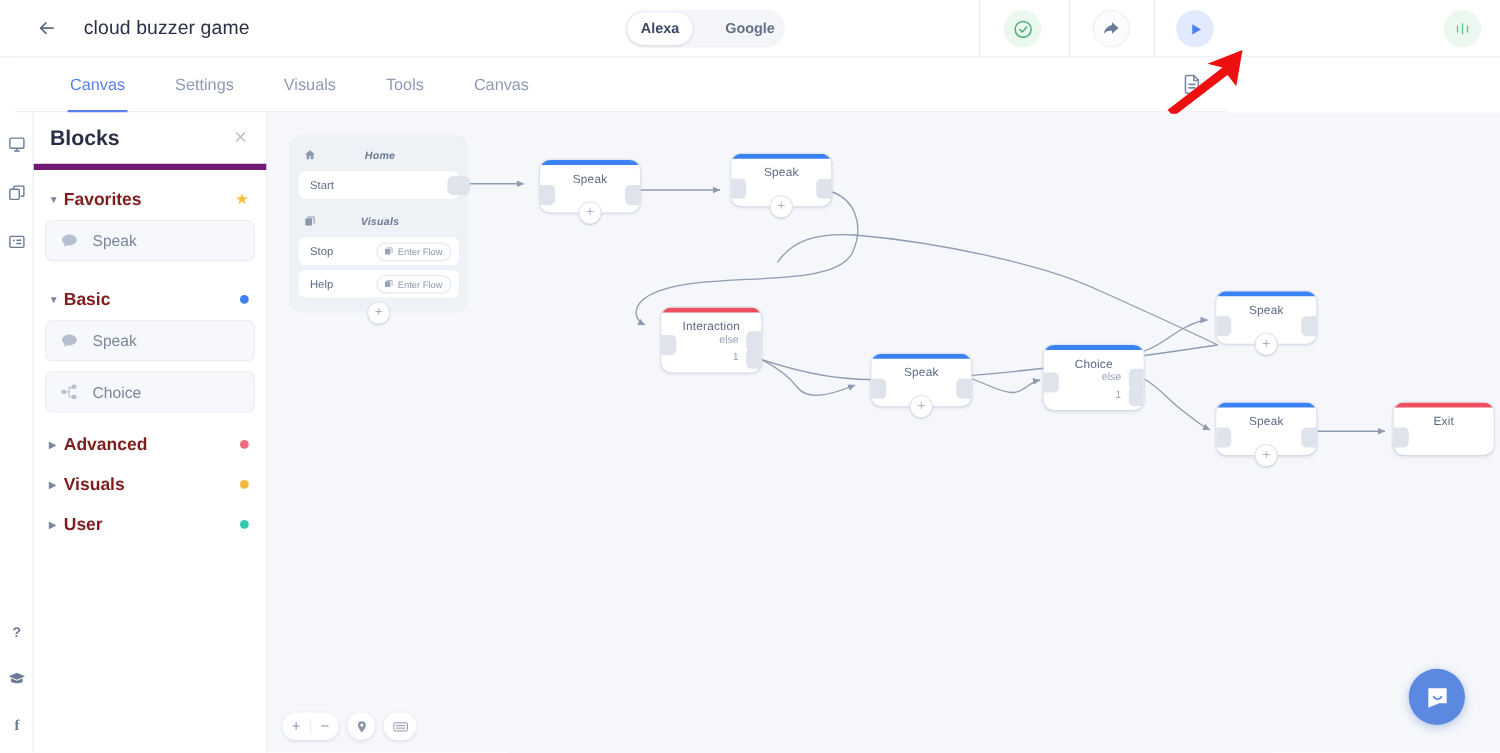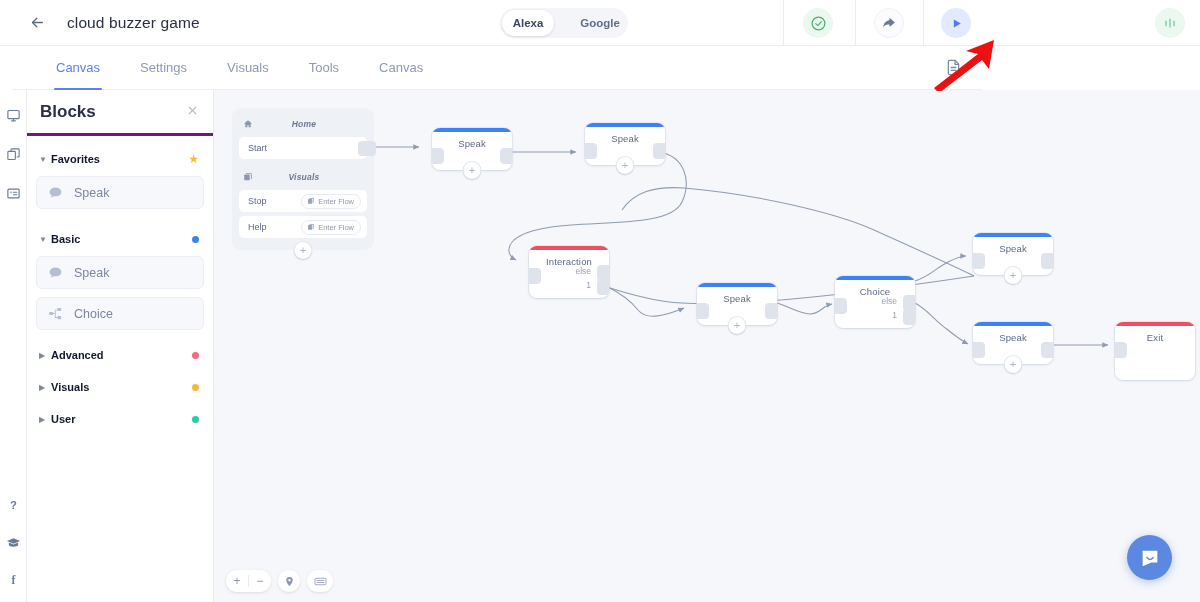--- a/index.html
+++ b/index.html
@@ -107,33 +107,33 @@
   .rail-top { position: absolute; top: 10px; left: 0; }
   .rail-bot { position: absolute; bottom: 8px; left: 0; }
 
   
   .panel {
     position: absolute; left: 27px; top: 90px; width: 187px; height: 512px;
     background: #ffffff; border-right: 1px solid #e8ebf1;
   }
   .panel-head {
     height: 46px; display: flex; align-items: center;
-    padding: 0 14px 0 13px; border-bottom: 3px solid #701a75;
+    padding: 0 14px 0 13px; border-bottom: 5px solid #701a75;
   }
   .panel-title { flex: 1; font-size: 17px; color: #2a2f45; font-weight: 700; }
   .panel-close { color: #b4bdcd; cursor: pointer; font-size: 15px; line-height: 1; }
   .panel-body { padding: 12px 9px 0 9px; }
   .grp-head {
     display: flex; align-items: center; height: 22px;
     padding: 0 5px 0 3px; margin-bottom: 6px; cursor: pointer;
   }
   .caret { width: 10px; font-size: 8px; color: #7b88a0; }
   .caret.down::before { content: "\25BC"; }
   .caret.right::before { content: "\25B6"; }
-  .grp-name { flex: 1; font-size: 11px; color: #0f172a; font-weight: 600; margin-left: 2px; }
+  .grp-name { flex: 1; font-size: 14px; color: #7f1d1d; font-weight: 600; margin-left: 2px; }
   .dot { width: 7px; height: 7px; border-radius: 50%; }
   .star { color: #f5bf35; font-size: 12px; }
   .block-item {
     height: 33px; border: 1px solid #eceef4; border-radius: 6px;
     background: #f7f8fb; display: flex; align-items: center;
     padding-left: 11px; margin-bottom: 8px; cursor: grab;
   }
   .block-item .bi-ico { width: 26px; color: #b6bfd0; display: flex; align-items: center; }
   .block-item .bi-lbl { font-size: 12.5px; color: #7c879c; }
   .grp-spacer { height: 11px; }
@@ -564,21 +564,21 @@
       <div class="node-box" style="width:80px;height:42px">
         <div class="node-bar bar-blue"></div>
         <div class="node-title">Speak</div>
         <span class="port port-in" style="top:20px"></span>
         <span class="port port-out" style="top:20px"></span>
       </div>
       <div class="plus-btn" style="top:34px">+</div>
     </div>
 
     <div class="node" style="left:901px; top:232px">
-      <div class="node-box" style="width:80px;height:58px">
+      <div class="node-box" style="width:80px;height:42px">
         <div class="node-bar bar-red"></div>
         <div class="node-title">Exit</div>
         <span class="port port-in" style="top:20px"></span>
       </div>
     </div>
 
     <div class="cv-toolbar">
       <div class="tb-group">
         <div class="tb-btn">+</div>
         <div class="tb-div"></div>

